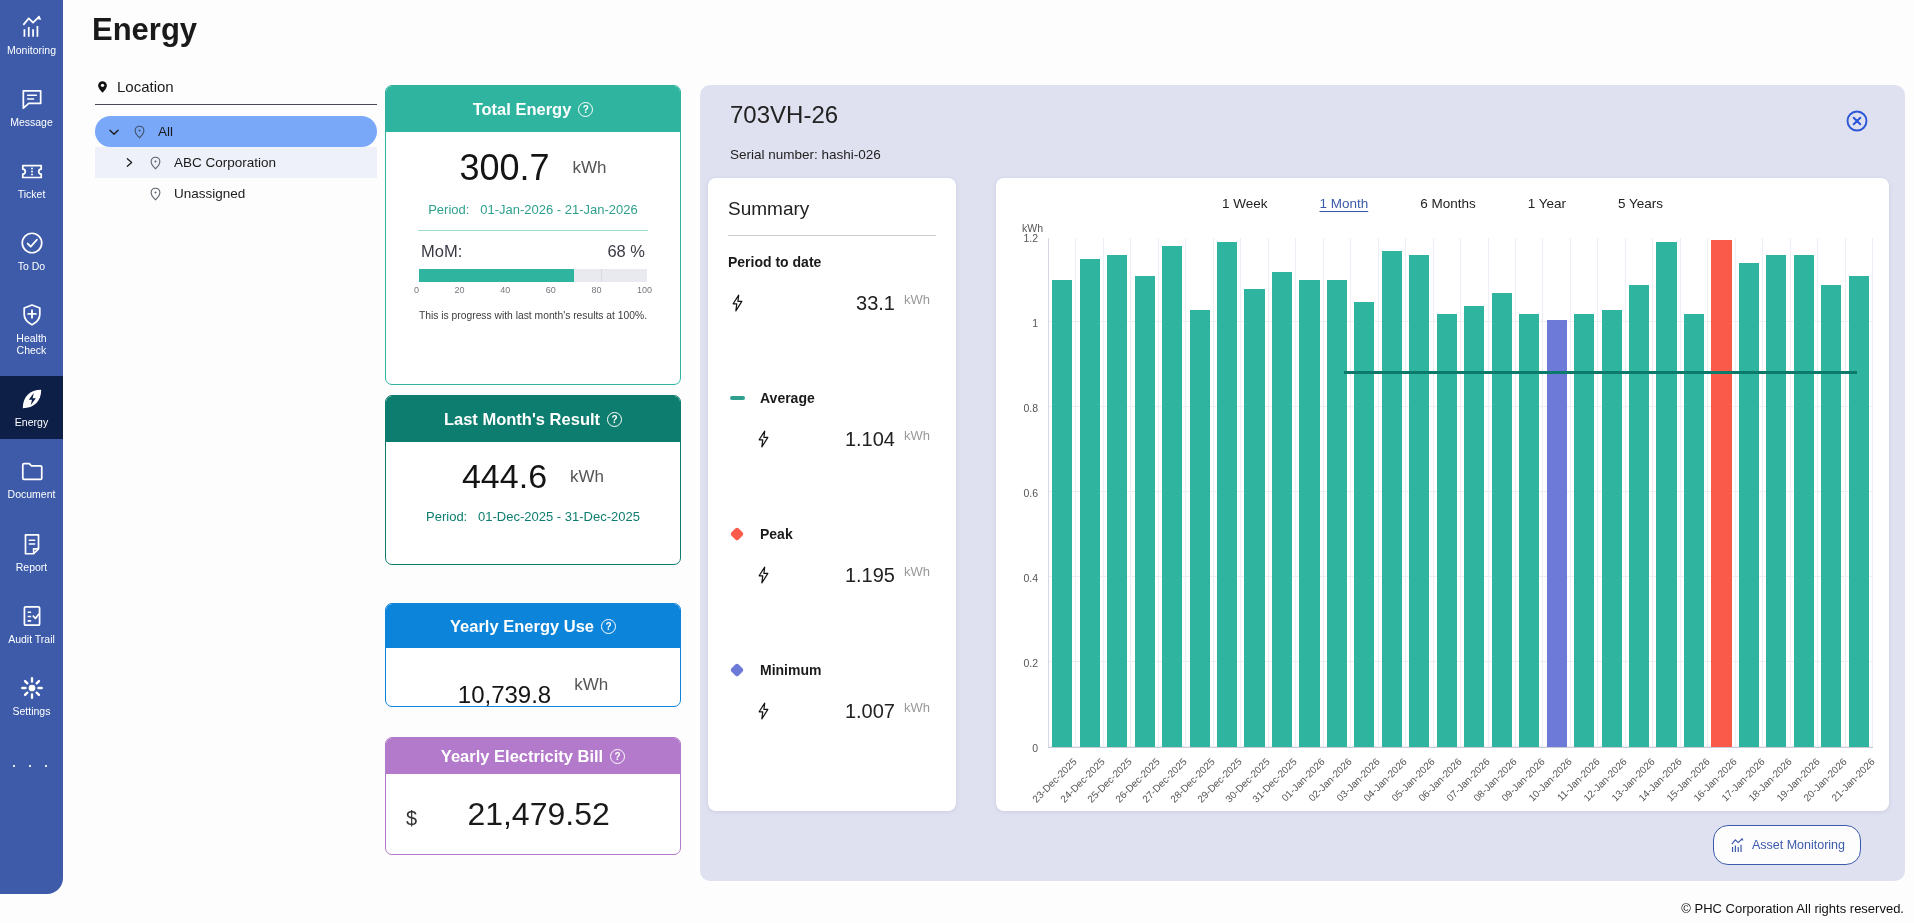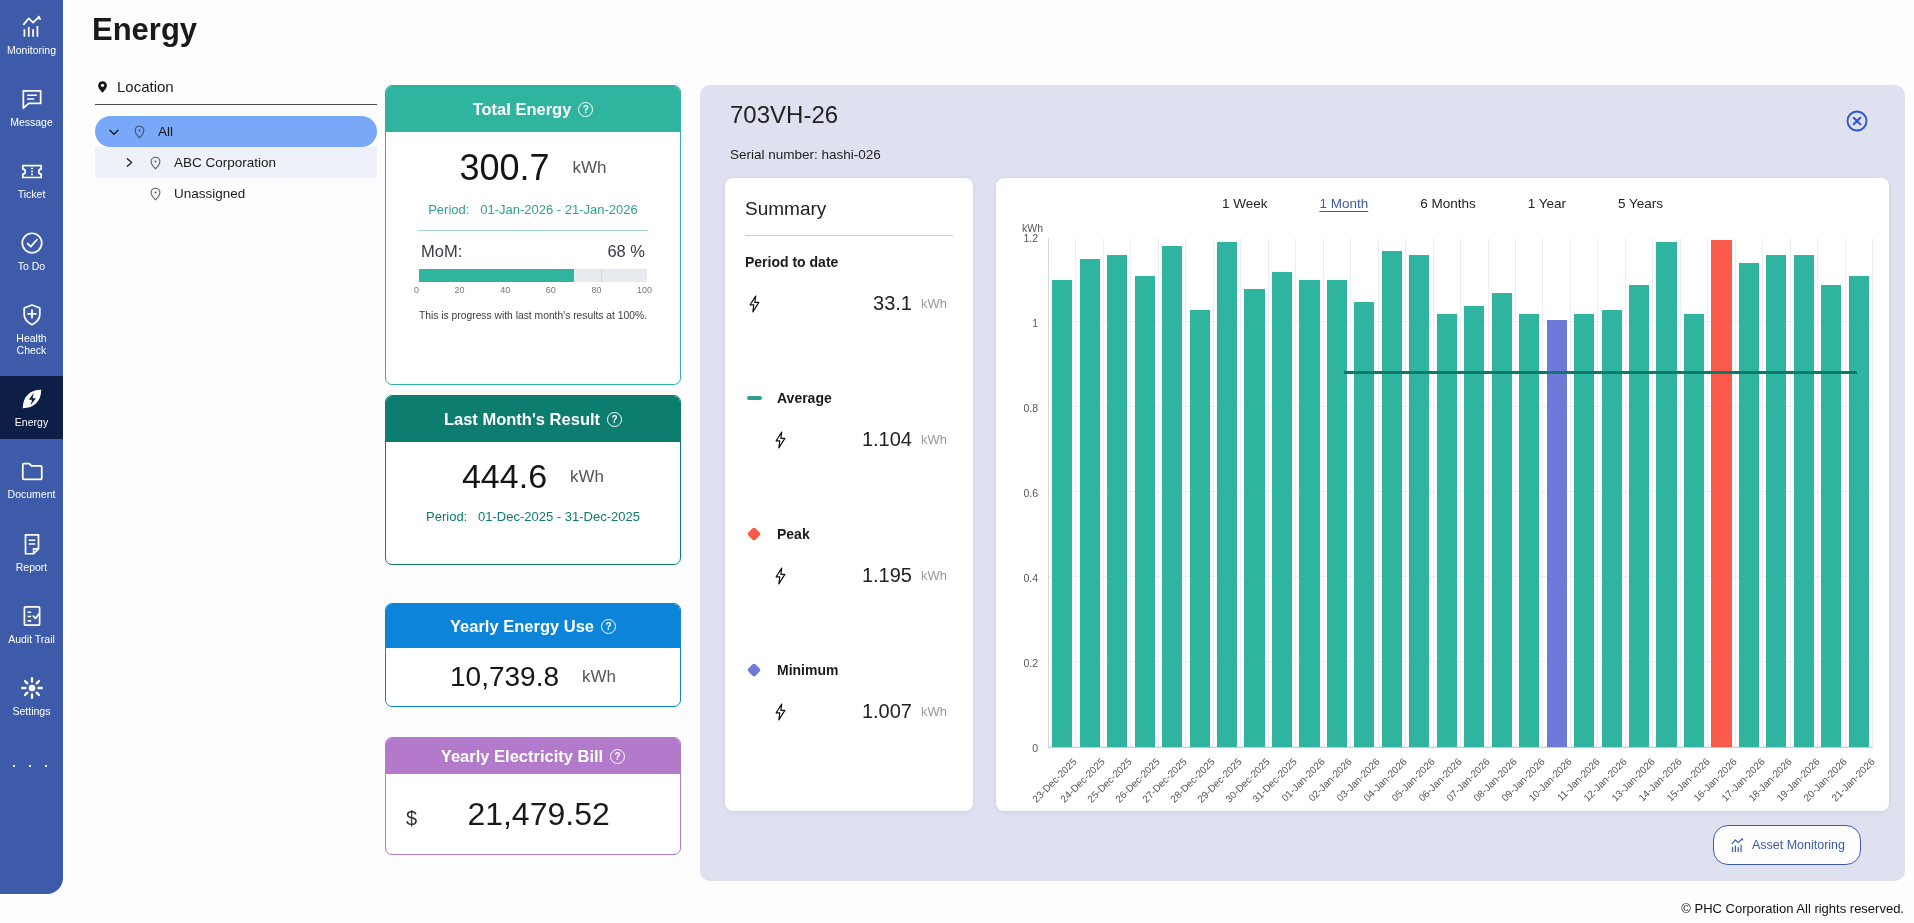--- a/index.html
+++ b/index.html
@@ -47,43 +47,43 @@
   .mom-tick { position:absolute; top:0; bottom:0; width:1px; background:#d8d8e2; }
   .mom-fill { position:absolute; left:0; top:0; bottom:0; background:#2fb4a0; }
   .mom-scale { width:238px; margin:3px auto 0; display:flex; justify-content:space-between; font-size:9px; color:#77777f; }
   .kfoot { margin-top:15px; text-align:center; font-size:10.3px; color:#3c3c3c; }
   #card-lastmonth { border:1px solid #0c7d6e; height:170px; margin-top:10px; }
   #card-lastmonth .khead { background:#0c7d6e; }
   #card-lastmonth .num { font-size:34px; }
   #card-lastmonth .kperiod { color:#0c7d6e; }
   #card-yearly { border:1px solid #0c84da; height:104px; margin-top:38px; }
   #card-yearly .khead { background:#0c84da; height:44px; }
-  #card-yearly .num { font-size:28px; }
+  #card-yearly .num { font-size:24px;margin-top:20px; }
   #card-bill { border:1px solid #b379ca; height:118px; margin-top:30px; }
   #card-bill .khead { background:#b379ca; height:36px; }
   #card-bill .kbody { display:flex; align-items:baseline; padding:22px 20px 0; }
   #card-bill .cur { font-size:20px; color:#333; }
   #card-bill .num { flex:1; text-align:center; font-size:32px; font-weight:500; }
 
   
   #detail { position:absolute; left:700px; top:85px; width:1205px; height:796px; background:#dfe1f1; border-radius:10px; }
   #detail-title { position:absolute; left:30px; top:16px; font-size:24px; color:#222; }
   #detail-serial { position:absolute; left:30px; top:62px; font-size:13.5px; color:#222; }
   #detail-close { position:absolute; right:36px; top:24px; width:24px; height:24px; cursor:pointer; }
 
   .white-card { position:absolute; background:#fff; border-radius:8px; box-shadow:0 1px 4px rgba(40,40,80,.10); }
-  #summary-card { left:25px; top:93px; width:248px; bottom:70px; padding:20px 20px; }
+  #summary-card { left:8px; top:93px; width:248px; bottom:70px; padding:20px 20px; }
   #summary-title { font-size:19px; color:#222; }
   #summary-card hr { border:none; border-top:1px solid #ccc; margin:15px 0 0; }
   .sum-group-label { display:flex; align-items:center; gap:14px; margin-top:75px; font-size:14px; font-weight:bold; }
   .sum-group-label.first { margin-top:18px; }
   .marker { width:18px; display:flex; justify-content:center; }
   .marker .dash { width:15px; height:3.5px; border-radius:2px; background:#2fa08e; }
   .marker .diamond { width:10px; height:10px; transform:rotate(45deg); border-radius:2px; }
-  .sum-value-row { display:flex; align-items:center; margin-top:22px; padding-right:4px; }
+  .sum-value-row { display:flex; margin-top:22px; padding-right:4px; }
   .sum-value-row.indent { padding-left:26px; }
   .sum-value-row .num { margin-left:auto; font-size:20px; color:#222; }
   .sum-value-row .unit { font-size:13px; color:#999; margin-left:9px; width:28px; }
 
   #chart-card { left:296px; top:93px; right:16px; bottom:70px; }
   #range-tabs { position:absolute; top:18px; left:0; right:0; display:flex; justify-content:center; gap:52px; font-size:13.5px; color:#222; }
   .rtab { cursor:pointer; }
   .rtab.active { color:#3b5aa9; text-decoration:underline; text-underline-offset:3px; }
   #ylabel { position:absolute; left:26px; top:44px; font-size:10.5px; color:#555; }
   #yticks span { position:absolute; width:42px; text-align:right; font-size:10.5px; color:#555; }

